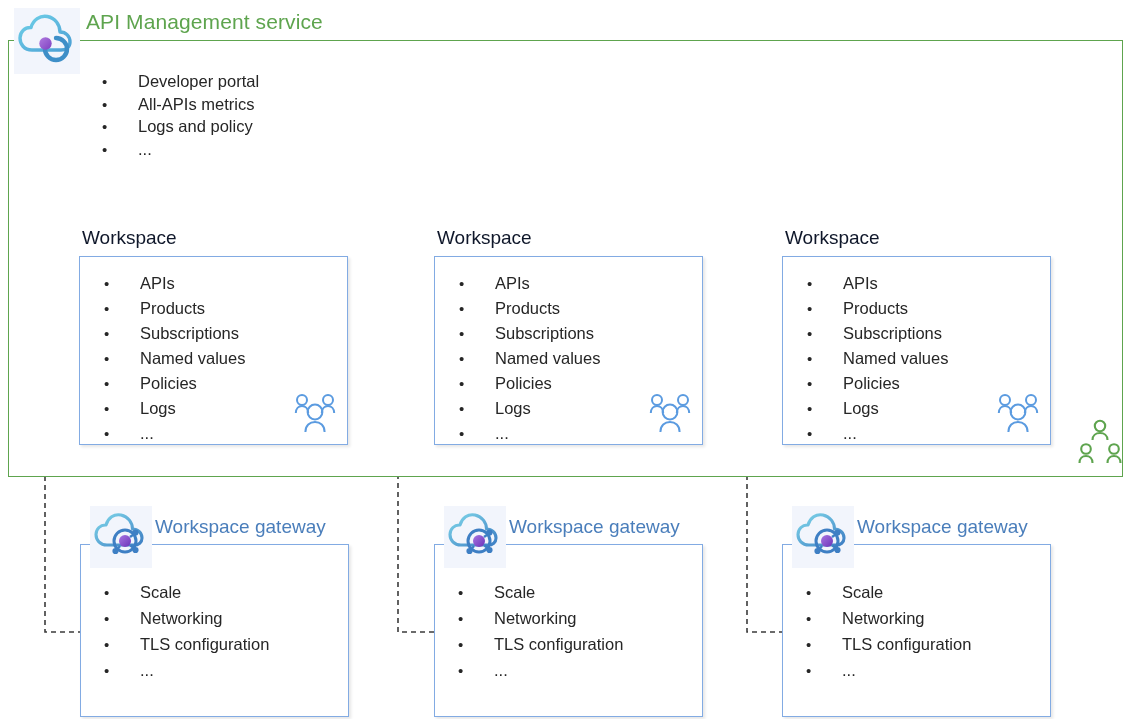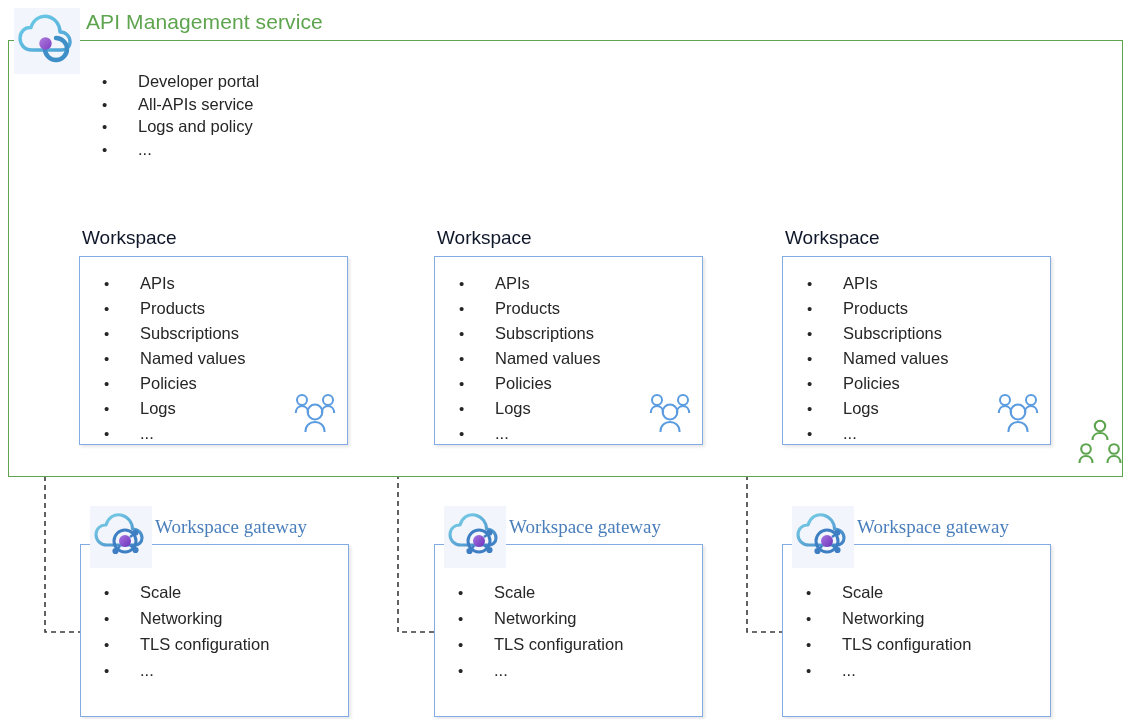--- a/index.html
+++ b/index.html
@@ -46,21 +46,21 @@
   .ws-title{
     position:absolute; font-size:19px; color:#0f172a; white-space:nowrap;
   }
   .ws-box{
     position:absolute; border:1.3px solid #82ABE3; background:#fff;
     box-shadow: 2px 2px 3px rgba(0,0,0,.10);
   }
 
   
   .gw-title{
-    position:absolute; font-size:19px; color:#4A7EBB; white-space:nowrap;font-family:Liberation Serif, serif;
+    position:absolute; font-size:19px; color:#4A7EBB; white-space:nowrap;
   }
   .gw-box{
     position:absolute; border:1.3px solid #82ABE3; background:#fff;
     box-shadow: 2px 2px 3px rgba(0,0,0,.10);
   }
 
   
   .conn{ position:absolute; overflow:visible; pointer-events:none; }
   .dash{ fill:none; stroke:#3B3B3B; stroke-width:1.6; stroke-dasharray:5 4; }
 
@@ -108,21 +108,21 @@
 
   <div class="service-title">API Management service</div>
 
   <div class="blist svc-list" style="left:86px; top:72px;">
     <div class="row">
       <span class="bullet">•</span>
       <span class="txt">Developer portal</span>
     </div>
     <div class="row">
       <span class="bullet">•</span>
-      <span class="txt">All-APIs service</span>
+      <span class="txt">All-APIs metrics</span>
     </div>
     <div class="row">
       <span class="bullet">•</span>
       <span class="txt">Logs and policy</span>
     </div>
     <div class="row">
       <span class="bullet">•</span>
       <span class="txt">...</span>
     </div>
   </div>

